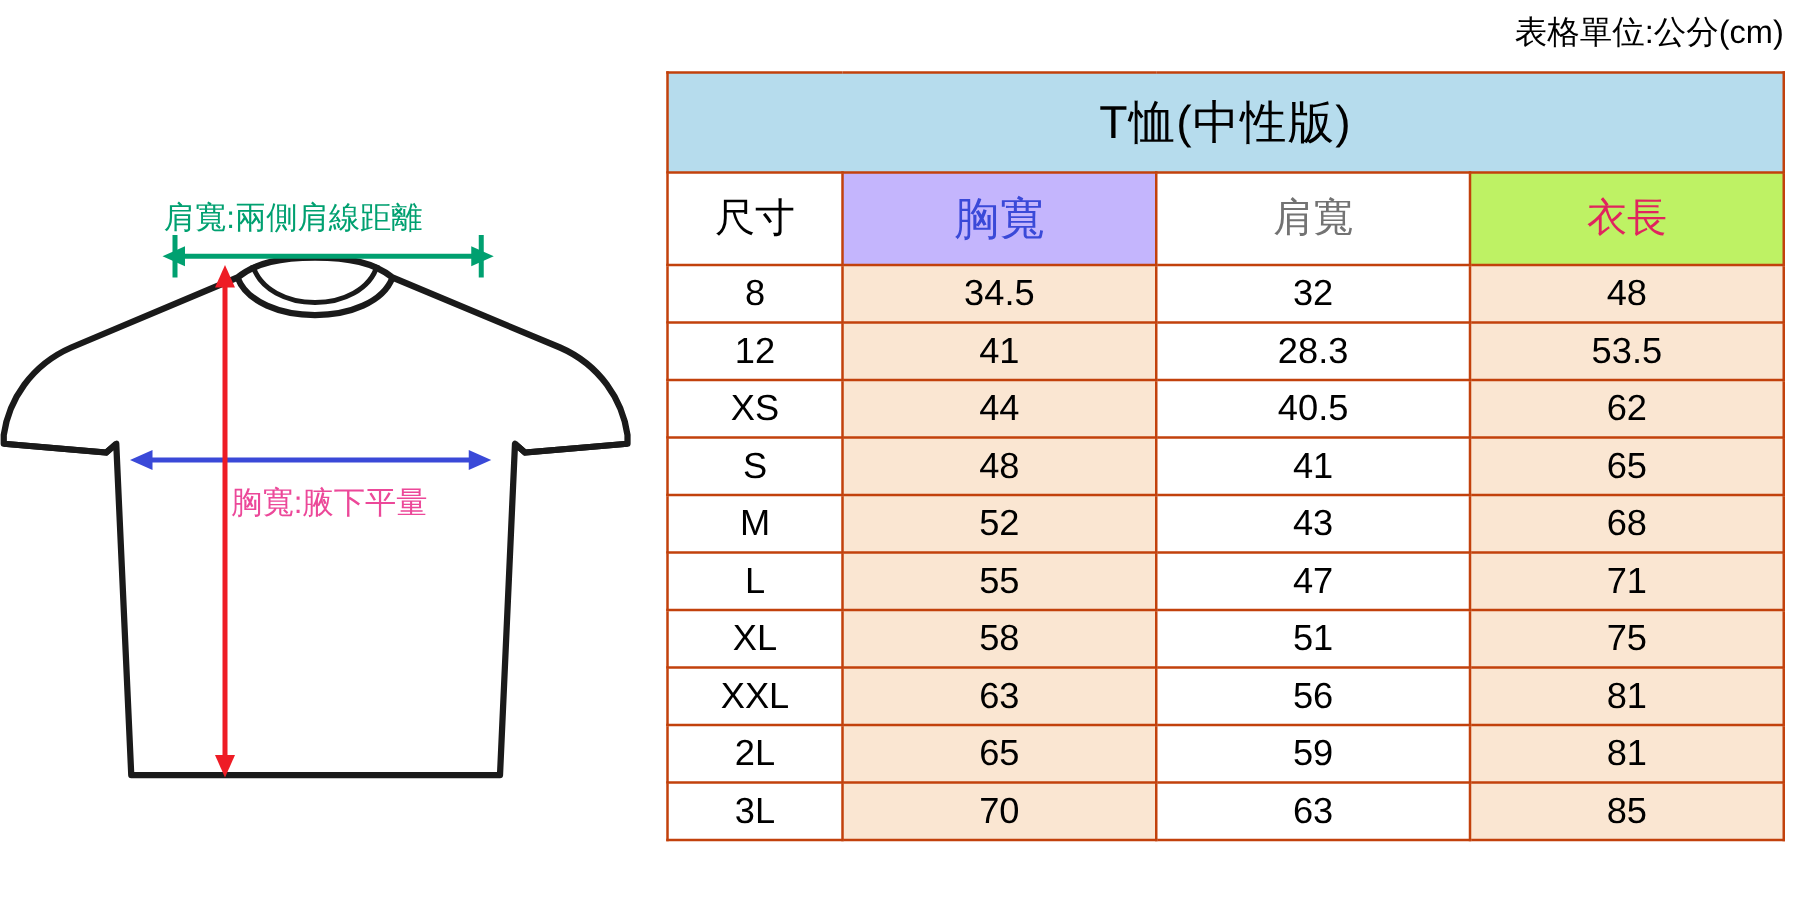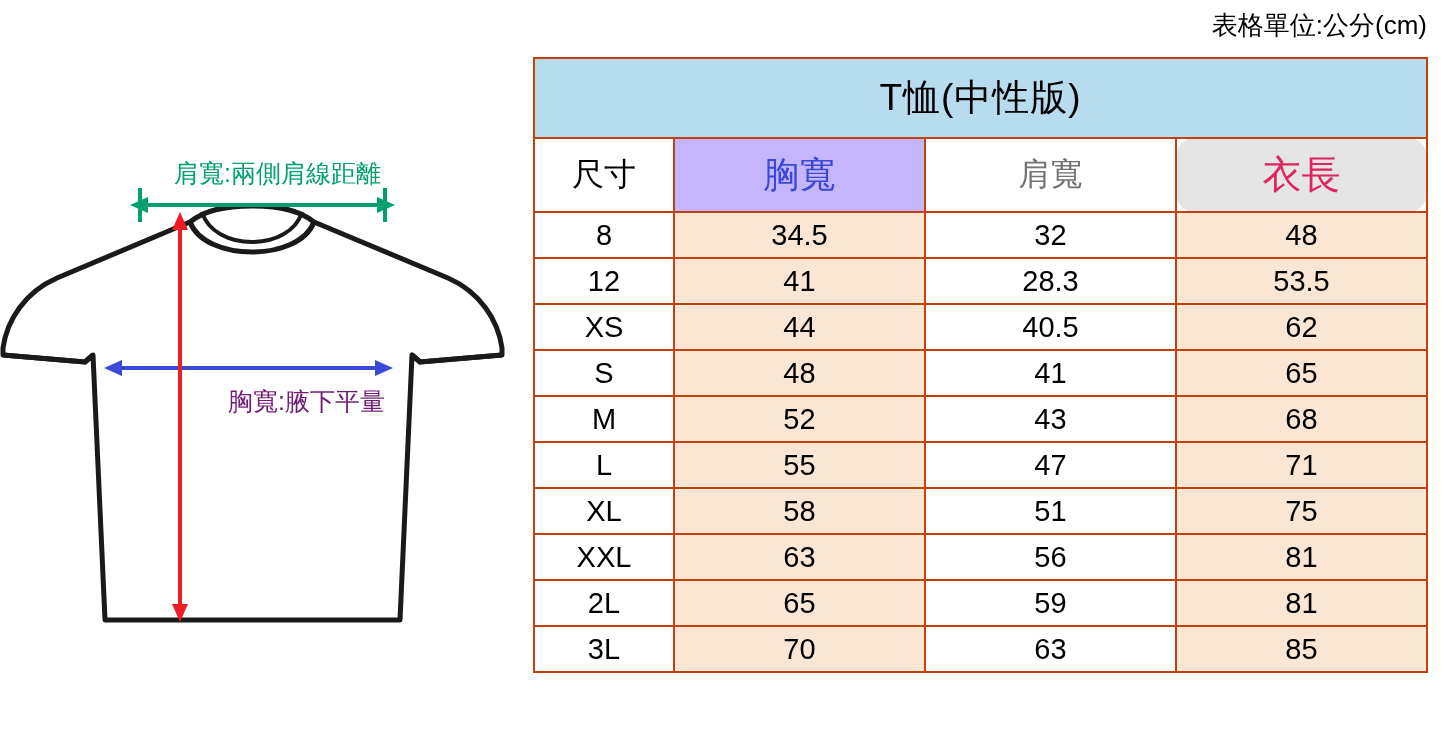--- a/index.html
+++ b/index.html
@@ -28,31 +28,30 @@
     position: absolute;
     left: 0;
     top: 150px;
   }
 
   .diag-label {
     position: absolute;
     white-space: nowrap;
     font-size: 25px;
     font-family: "Liberation Sans", "DejaVu Sans", sans-serif;
-    margin-left: 43px;
   }
   #label-shoulder {
     left: 131px;
     top: 157px;
     color: #00a070;
   }
   #label-chest {
     left: 185px;
     top: 385px;
-    color: #701a75;
+    color: #ec4899;
   }
   #label-length {
     left: 145px;
     top: 620px;
     color: #ee1c25;
   }
 
   
   #unit-note {
     position: absolute;
@@ -93,25 +92,24 @@
     font-size: 36px;
     color: #3a49d8;
   }
   .hdr-shoulder {
     background: #ffffff;
     height: 72px;
     font-size: 32px;
     color: #737373;
   }
   .hdr-length {
-    background: #e5e5e5;
-    height: 72px;
-    font-size: 39px;
+    background: #bef264;
+    height: 72px;
+    font-size: 32px;
     color: #e0245e;
-    border-radius: 19px;
   }
   .col-size   { width: 140px; background: #ffffff; }
   .col-chest  { width: 251px; background: #fae6d2; }
   .col-should { width: 251px; background: #ffffff; }
   .col-length { width: 251px; background: #fae6d2; }
 
   #size-table tbody td {
     height: 44px;
     font-size: 29px;
   }

